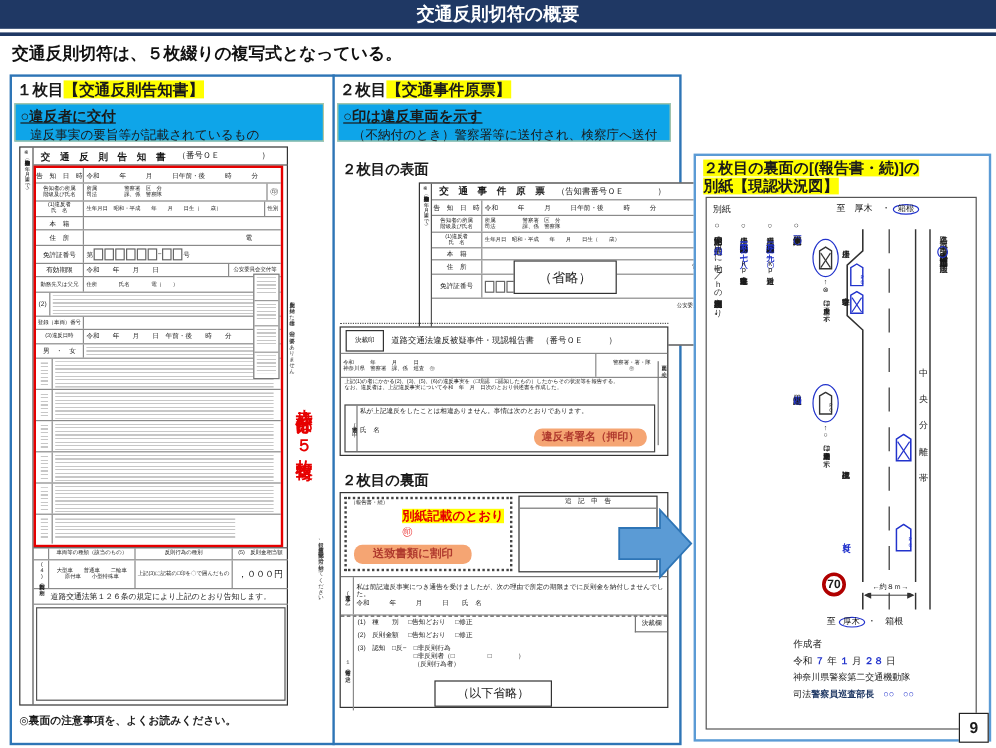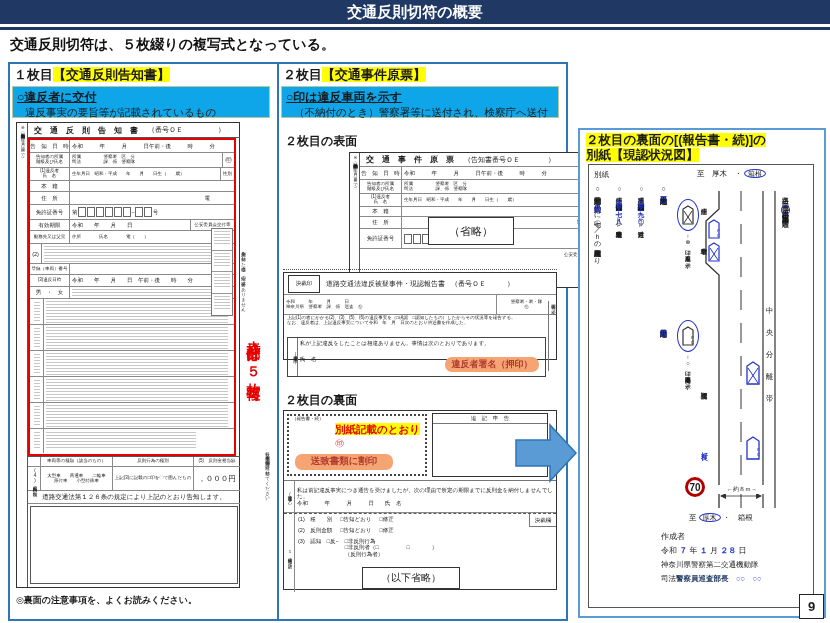--- a/index.html
+++ b/index.html
@@ -305,21 +305,21 @@
       </div>
     </div>
     <div class="abs formbox" style="left:78px;top:64px;width:84px;height:26px;display:flex;align-items:center;justify-content:center;font-size:11px;">（省略）</div>
   </div>
 
   <div class="abs" style="left:283px;top:265px;width:274px;text-align:center;">
     <div class="dotline" style="margin-top:4px;"></div>
     <span style="position:relative;top:-7px;background:#fff;font-size:5px;padding:0 3px;">（きりとり線）</span>
   </div>
 
-  <div class="abs formbox" style="left:283px;top:272px;width:274px;height:88px;box-sizing:border-box;font-size:5.5px;">
+  <div class="abs formbox" style="left:283px;top:272px;width:274px;height:108px;box-sizing:border-box;font-size:5.5px;">
     <div class="fr" style="height:22px;">
       <div class="fl" style="width:40px;border-right:none;">
         <div class="formbox" style="width:30px;height:16px;display:flex;align-items:center;justify-content:center;">決裁印</div>
       </div>
       <div class="fv" style="font-size:7px;">
         <span>道路交通法違反被疑事件・現認報告書</span>
         <span style="margin-left:6px;">（番号ＯＥ　　　）</span>
       </div>
     </div>
     <div class="fr" style="height:20px;">

